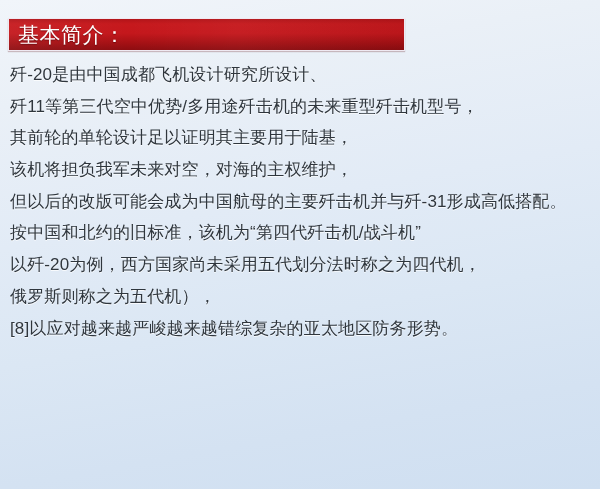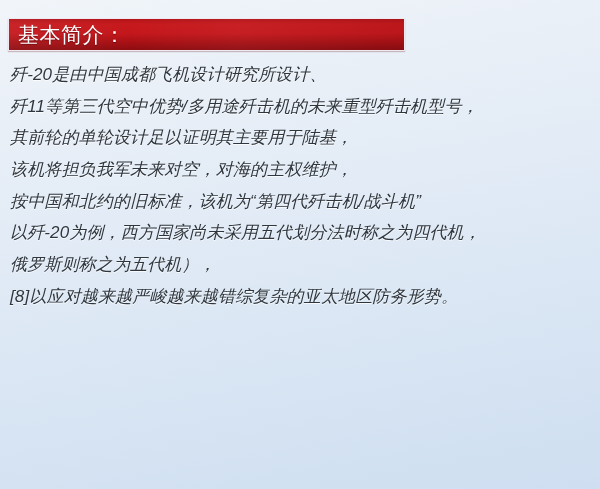--- a/index.html
+++ b/index.html
@@ -80,36 +80,36 @@
     width: 585px;
   }
   .body-line {
     height: 31.7px;
     line-height: 31.7px;
     font-size: 17px;
     color: #2f363d;
     white-space: nowrap;
     letter-spacing: 0.15px;
     text-shadow: 0 1px 0 rgba(255, 255, 255, 0.75);
-    font-style: italic;
   }
 </style>
 </head>
 <body>
 
 <div id="slide">
 
   <div id="title-banner">
     <span id="banner-title-text">基本简介：</span>
   </div>
 
   <div id="body-text">
       <div class="body-line">歼-20是由中国成都飞机设计研究所设计、</div>
       <div class="body-line">歼11等第三代空中优势/多用途歼击机的未来重型歼击机型号，</div>
       <div class="body-line">其前轮的单轮设计足以证明其主要用于陆基，</div>
       <div class="body-line">该机将担负我军未来对空，对海的主权维护，</div>
+      <div class="body-line">但以后的改版可能会成为中国航母的主要歼击机并与歼-31形成高低搭配。</div>
       <div class="body-line">按中国和北约的旧标准，该机为“第四代歼击机/战斗机”</div>
       <div class="body-line">以歼-20为例，西方国家尚未采用五代划分法时称之为四代机，</div>
       <div class="body-line">俄罗斯则称之为五代机），</div>
       <div class="body-line">[8]以应对越来越严峻越来越错综复杂的亚太地区防务形势。</div>
     </div>
 
 </div>
 
 </body></html>

